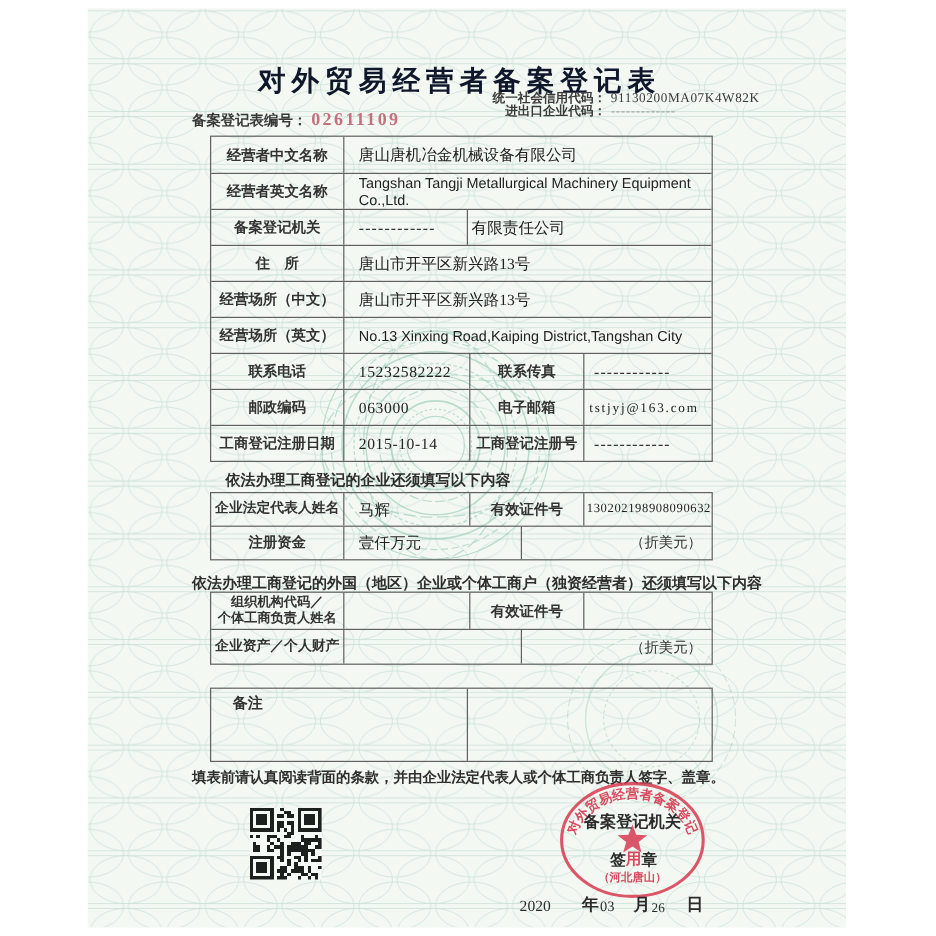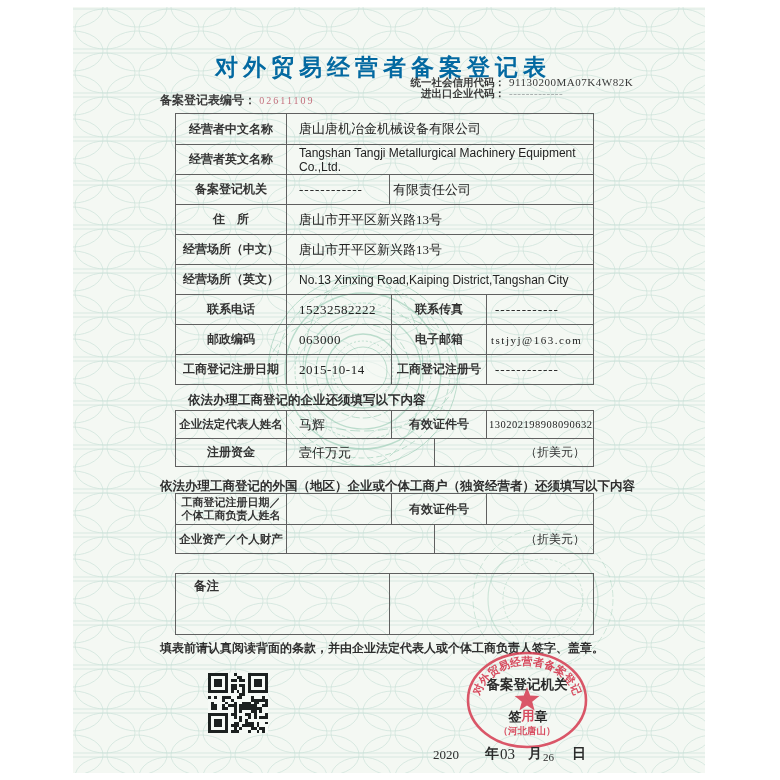--- a/index.html
+++ b/index.html
@@ -3,24 +3,24 @@
 <meta charset="utf-8">
 <style>
   html,body{margin:0;padding:0;}
   body{width:780px;height:780px;background:#ffffff;position:relative;overflow:hidden;
        font-family:"Liberation Sans","DejaVu Sans",sans-serif;color:#2f2f2f;}
   .paper{position:absolute;left:73px;top:7px;width:632px;height:766px;background:#f4f8f4;overflow:hidden;}
   .pattern-layer{position:absolute;left:0;top:0;width:632px;height:766px;pointer-events:none;}
   .content{position:absolute;left:0;top:0;width:632px;height:766px;}
 
   .title{position:absolute;left:60px;top:45px;width:500px;text-align:center;
-         font-size:23px;font-weight:bold;letter-spacing:5px;color:#0369a1;}
+         font-size:23px;font-weight:bold;letter-spacing:5px;color:#0f172a;}
   .formno{position:absolute;left:87px;top:85px;font-size:12px;font-weight:600;color:#383838;}
-  .formno .num{color:#c4717e;font-weight:400;font-family:"Liberation Serif","DejaVu Serif",serif;
-               font-size:10px;letter-spacing:2px;}
+  .formno .num{color:#c4717e;font-weight:700;font-family:"Liberation Serif","DejaVu Serif",serif;
+               font-size:15px;letter-spacing:2px;}
   .codeblock{position:absolute;left:280px;top:70px;width:340px;font-size:10.5px;line-height:10px;color:#3a3a3a;}
   .codeline{display:flex;}
   .codeline .lbl{width:152px;text-align:right;font-weight:600;white-space:nowrap;}
   .codeline .val{margin-left:4px;font-family:"Liberation Serif","DejaVu Serif",serif;font-size:11px;
                  letter-spacing:0.5px;white-space:nowrap;}
   .dash{color:#9aa0a0;letter-spacing:1px;}
 
   .tbl{position:absolute;left:102px;width:419px;border:1px solid #606060;box-sizing:border-box;}
   .tr{display:flex;box-sizing:border-box;}
   .tr + .tr{border-top:1px solid #606060;}
@@ -46,21 +46,21 @@
 
   .qr{position:absolute;left:135px;top:666px;width:60px;height:60px;}
   .stamp{position:absolute;left:384px;top:638px;width:140px;height:110px;}
 
   .dateline{position:absolute;left:360px;top:738px;width:240px;height:18px;font-size:13px;color:#2b2b2b;}
   .dateline span{position:absolute;bottom:0;}
   .d-num{font-family:"Liberation Serif","DejaVu Serif",serif;}
   .d-unit{font-weight:700;font-size:14px;}
   .d-year{left:0;}
   .d-yu{left:52px;}
-  .d-month{left:67px;font-size:15px;}
+  .d-month{left:67px;font-size:12px;}
   .d-mu{left:95px;}
   .d-day{left:110px;font-size:11px;}
   .d-du{left:139px;}
 </style>
 </head>
 <body>
 
 <div class="paper">
 
   <svg class="pattern-layer" width="632" height="766">
@@ -177,21 +177,21 @@
         <div class="td lab w-label">注册资金</div>
         <div class="td val w-m">壹仟万元</div>
         <div class="td note w-n">（折美元）</div>
       </div>
     </div>
 
     <div class="sechead" style="top:471px;">依法办理工商登记的外国（地区）企业或个体工商户（独资经营者）还须填写以下内容</div>
     <div class="tbl" style="top:486px;">
       <div class="tr h30">
         <div class="td lab w-label" style="font-size:11px;">
-          <span><span>工商登记注册日期／</span><br><span>个体工商负责人姓名</span></span>
+          <span><span>组织机构代码／</span><br><span>个体工商负责人姓名</span></span>
         </div>
         <div class="td val w-a"></div>
         <div class="td lab w-b">有效证件号</div>
         <div class="td val w-c"></div>
       </div>
       <div class="tr h29">
         <div class="td lab w-label" style="font-size:11.5px;">企业资产／个人财产</div>
         <div class="td val w-m"></div>
         <div class="td note w-n">（折美元）</div>
       </div>

